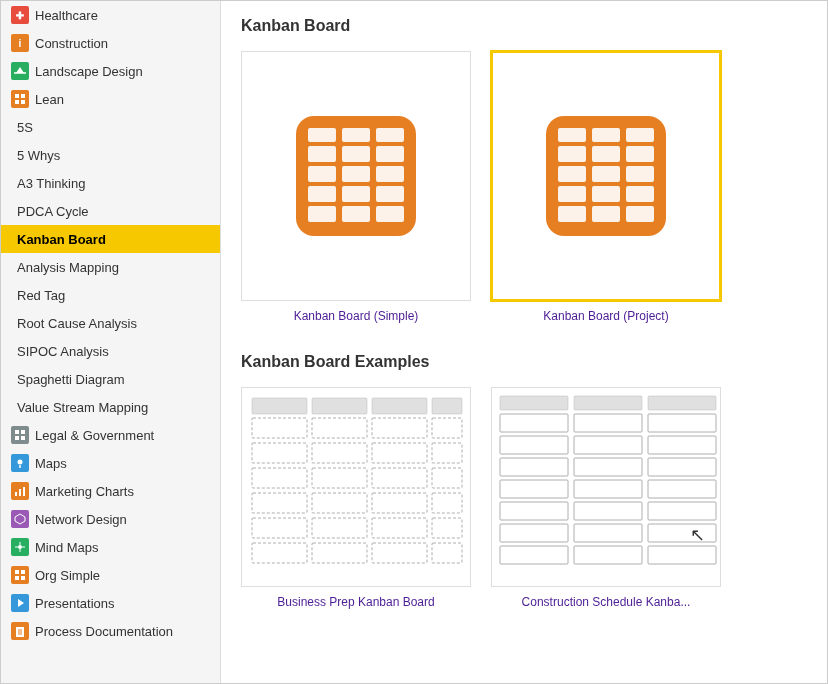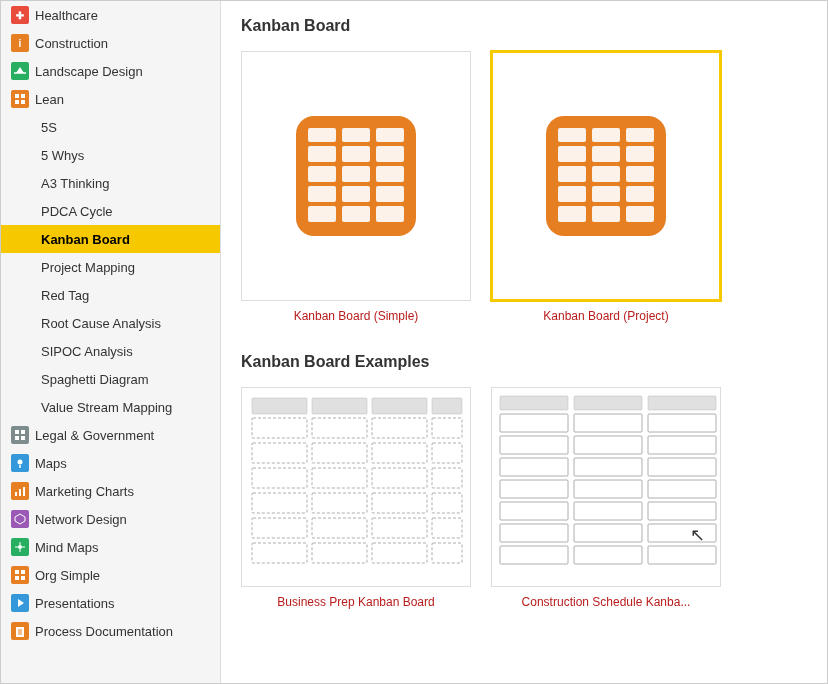--- a/index.html
+++ b/index.html
@@ -42,21 +42,21 @@
       min-height: 28px;
     }
 
     .sidebar-item.active {
       background: #f5c800;
       font-weight: bold;
       color: #000;
     }
 
     .sidebar-item.sub-item {
-      padding-left: 40px;
+      padding-left: 16px;
     }
 
     
     .main-content {
       flex: 1;
       overflow-y: auto;
       padding: 16px 20px;
       background: #fff;
     }
 
@@ -92,21 +92,21 @@
       margin-bottom: 8px;
     }
 
     .template-thumb.selected {
       border: 2px solid #f5c800;
       box-shadow: 0 0 0 1px #f5c800;
     }
 
     .template-label {
       font-size: 12px;
-      color: #b91c1c;
+      color: #4c1d95;
       text-align: right;
     }
 
     
     .kanban-icon {
       width: 120px;
       height: 120px;
     }
 
     
@@ -187,21 +187,21 @@
     </div>
     <div class="sidebar-item sub-item">
       <span>PDCA Cycle</span>
     </div>
 
     <div class="sidebar-item sub-item active">
       <span>Kanban Board</span>
     </div>
 
     <div class="sidebar-item sub-item">
-      <span>Project Mapping</span>
+      <span>Analysis Mapping</span>
     </div>
     <div class="sidebar-item sub-item">
       <span>Red Tag</span>
     </div>
     <div class="sidebar-item sub-item">
       <span>Root Cause Analysis</span>
     </div>
     <div class="sidebar-item sub-item">
       <span>SIPOC Analysis</span>
     </div>

